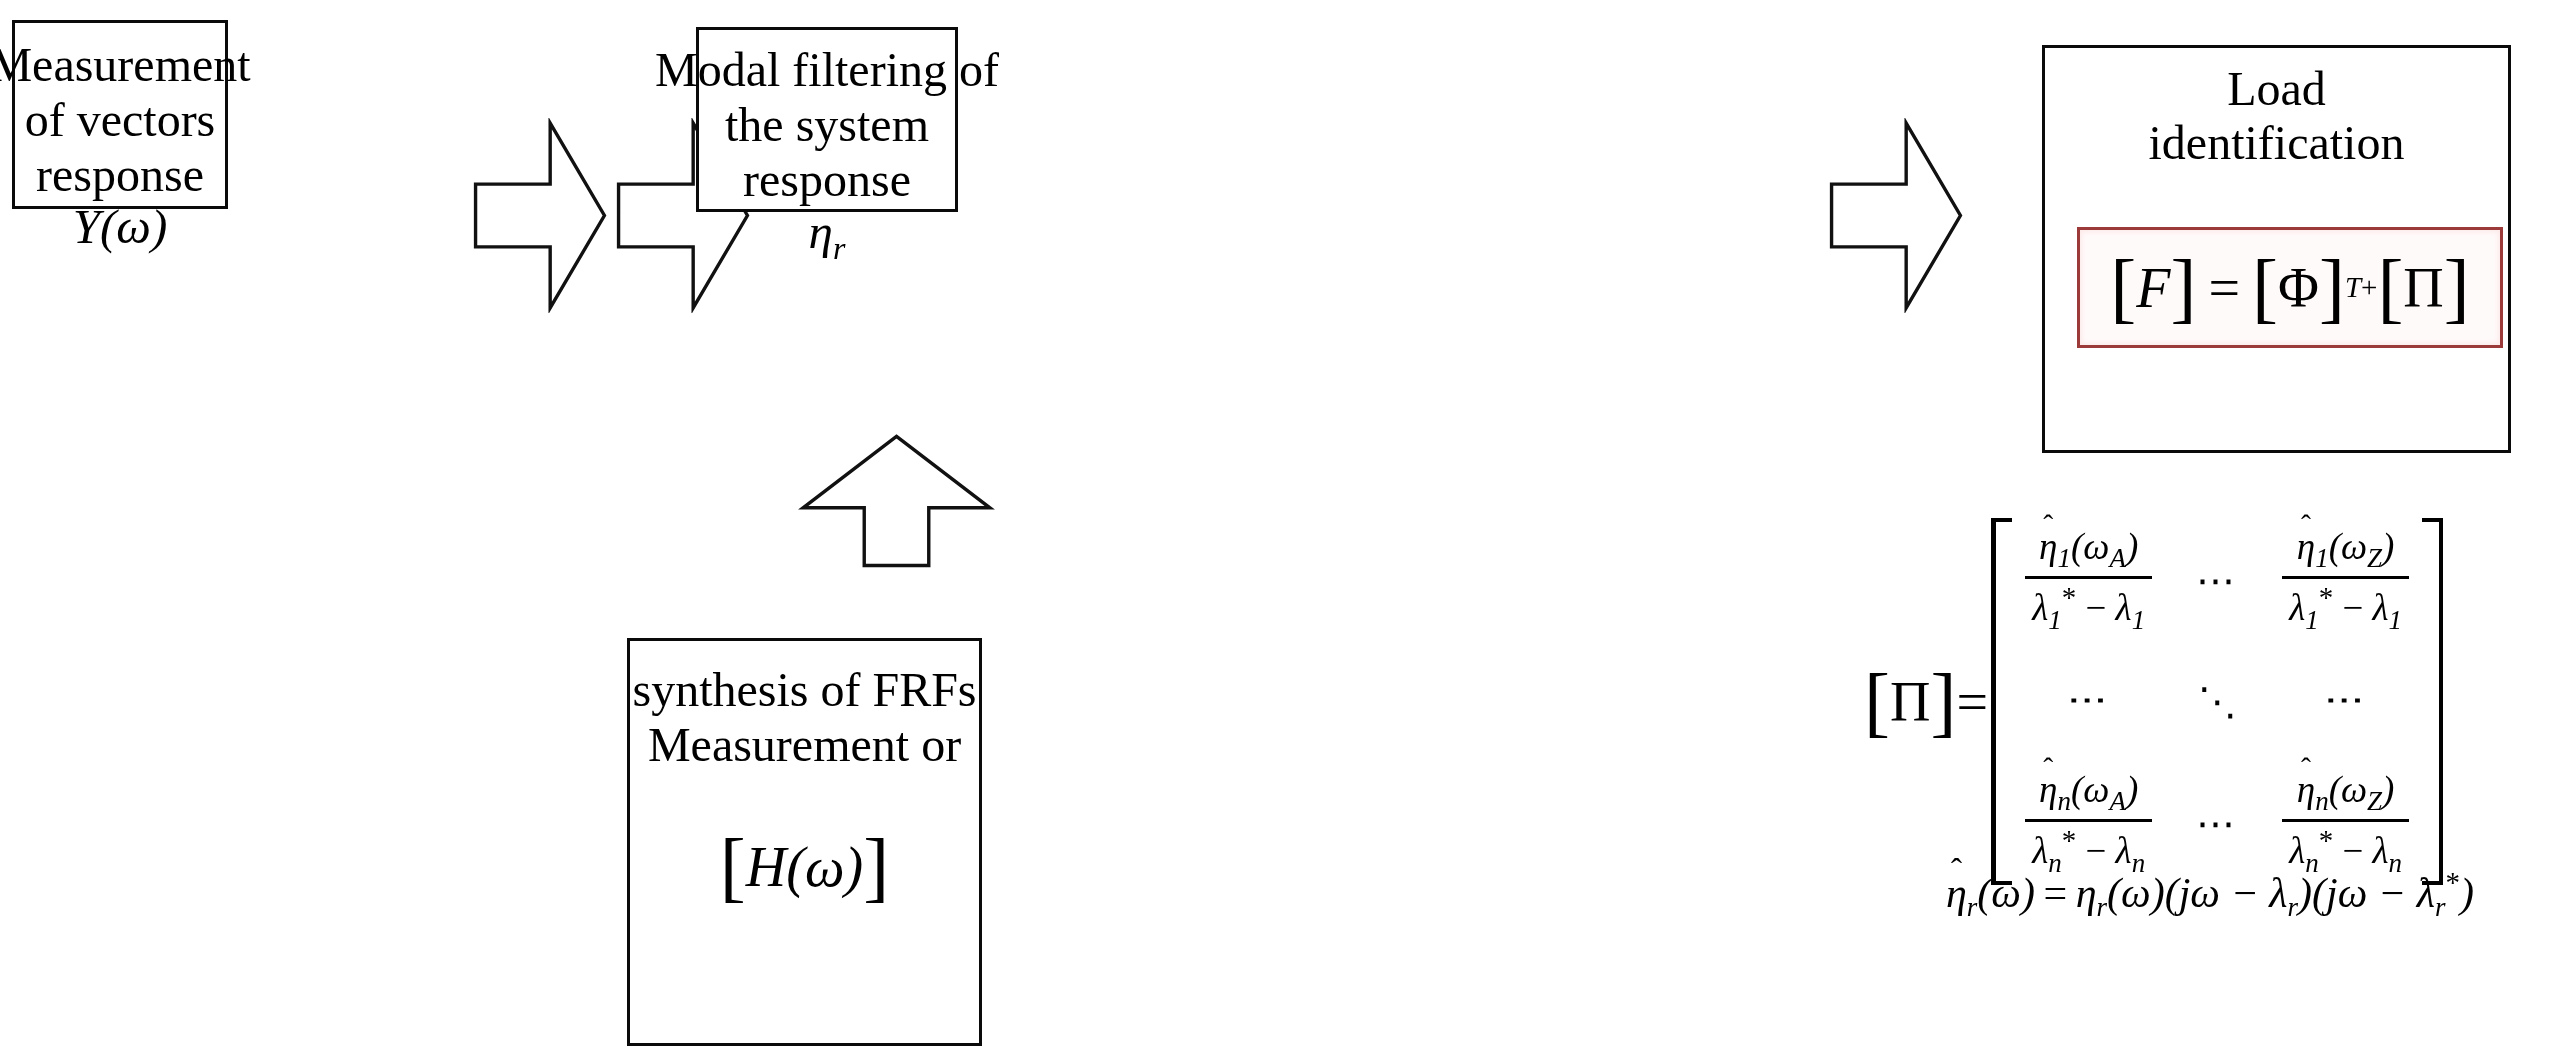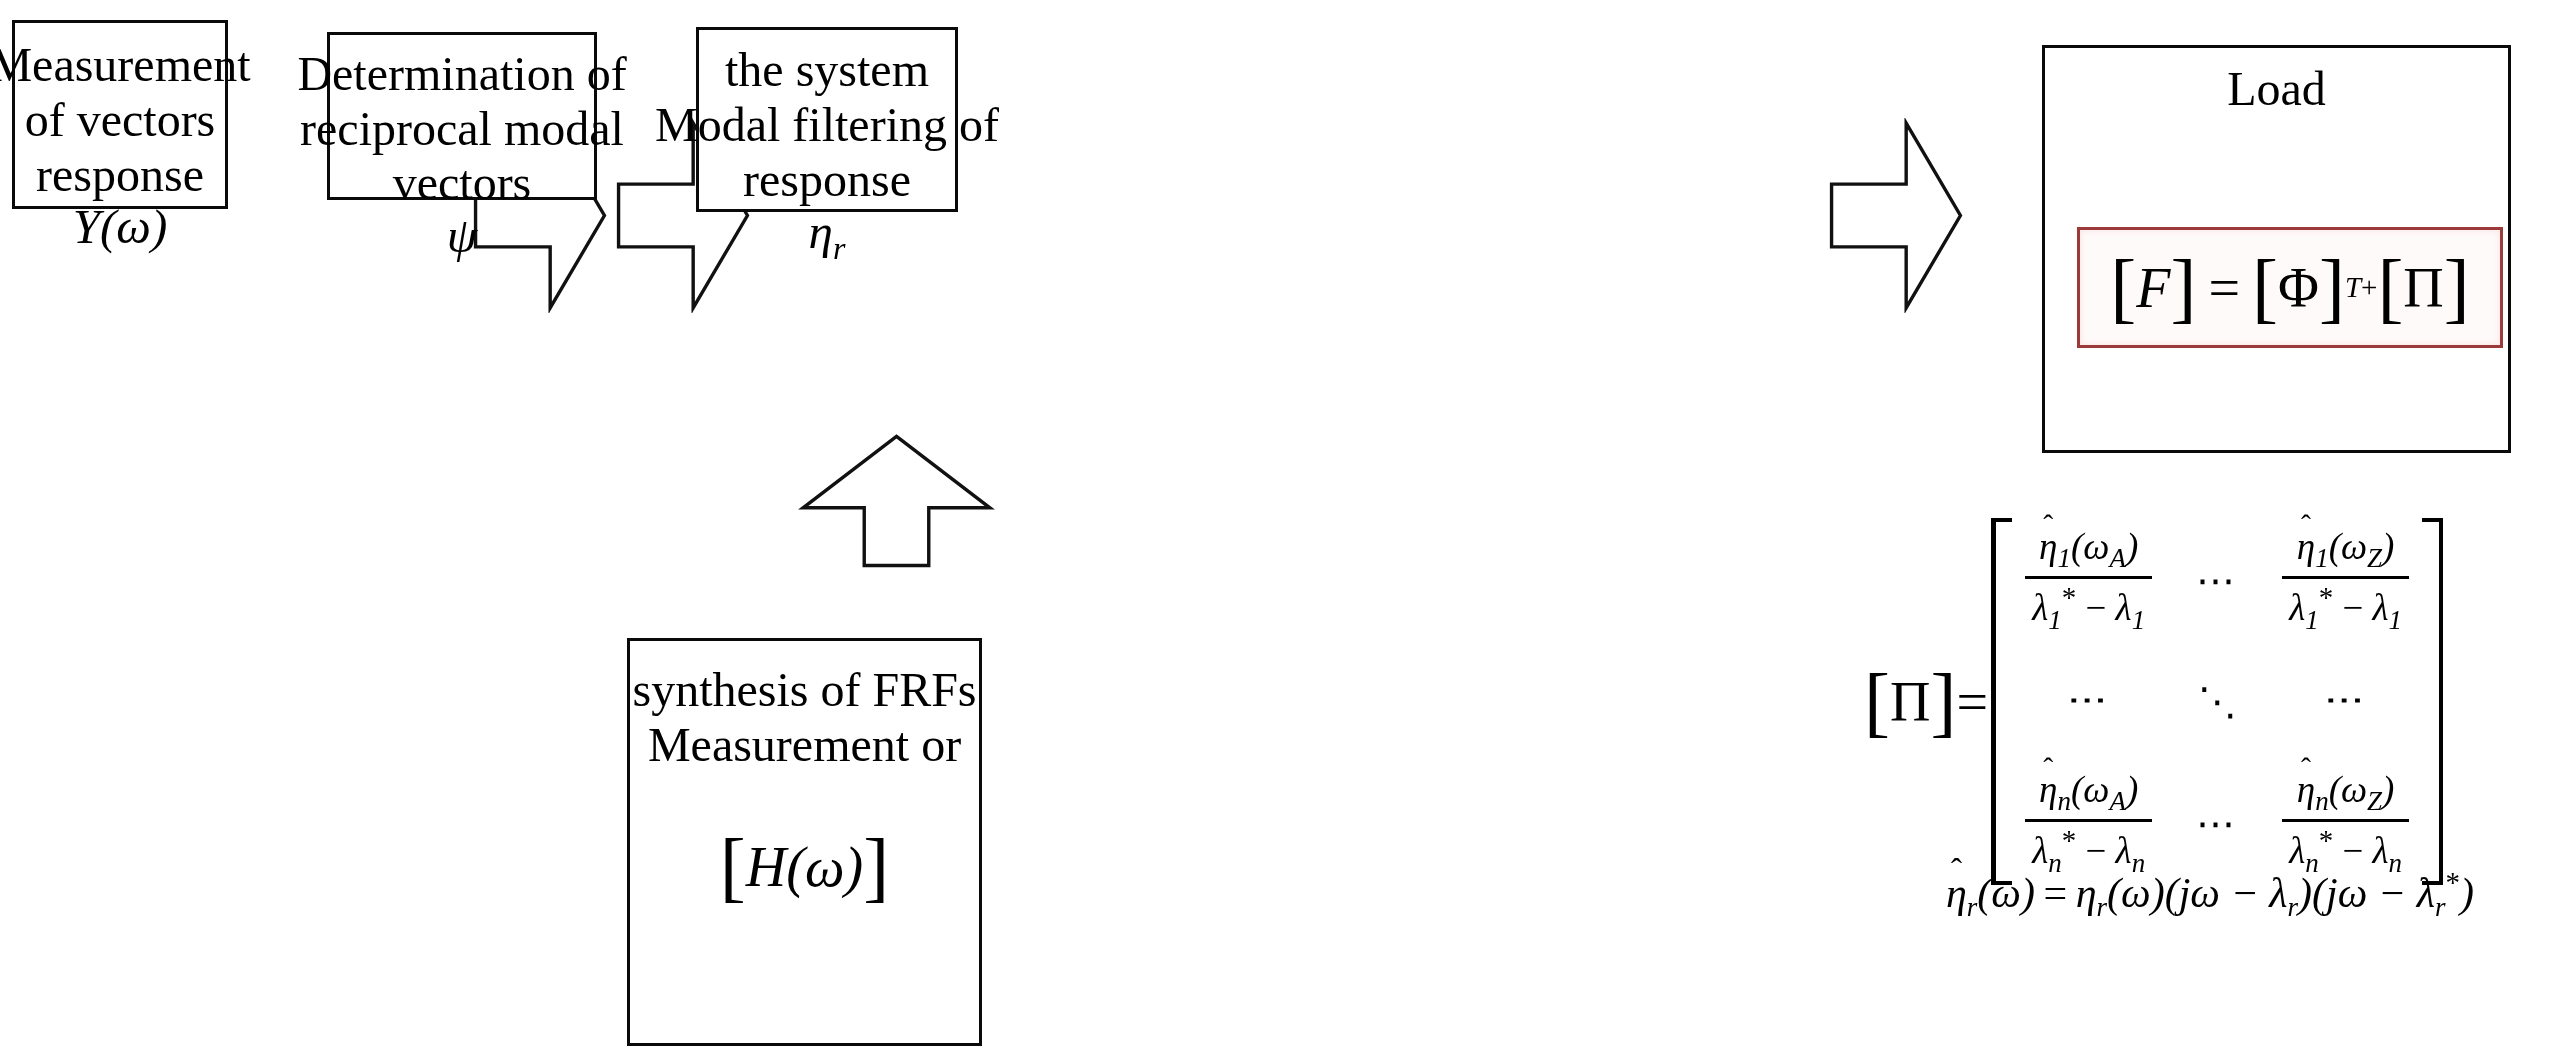--- a/index.html
+++ b/index.html
@@ -206,46 +206,40 @@
     <div class="box-line">of vectors</div>
     <div class="box-line">response</div>
     <div class="gap"></div>
     <div class="box-symbol">Y(ω)</div>
   </div>
 
   <svg class="arrow" id="arrow-1" style="left:472px; top:110px;" width="136" height="195" viewBox="0 0 160 230">
     <polygon points="4,78 92,78 92,6 156,115 92,224 92,152 4,152" fill="#ffffff" stroke="#111111" stroke-width="4"></polygon>
   </svg>
 
-  <div class="box" id="box-determination">
-    <div class="box-line">Determination of</div>
-    <div class="box-line">reciprocal modal</div>
-    <div class="box-line">vectors</div>
-    <div class="gap"></div>
-    <div class="box-symbol">ψ</div>
-  </div>
 
   <svg class="arrow" id="arrow-2" style="left:615px; top:110px;" width="136" height="195" viewBox="0 0 160 230">
     <polygon points="4,78 92,78 92,6 156,115 92,224 92,152 4,152" fill="#ffffff" stroke="#111111" stroke-width="4"></polygon>
   </svg>
 
   <div class="box" id="box-modal">
+    <div class="box-line">Modal filtering of</div>
     <div class="box-line">the system</div>
-    <div class="box-line">Modal filtering of</div>
     <div class="box-line">response</div>
     <div class="gap"></div>
     <div class="box-symbol"><span>η</span><span class="sub">r</span></div>
   </div>
 
   <svg class="arrow" id="arrow-3" style="left:1828px; top:110px;" width="136" height="195" viewBox="0 0 160 230">
     <polygon points="4,78 92,78 92,6 156,115 92,224 92,152 4,152" fill="#ffffff" stroke="#111111" stroke-width="4"></polygon>
   </svg>
 
   <div class="box" id="box-load">
     <div class="box-line">Load</div>
+    <div class="box-line">identification</div>
   </div>
 
   <div class="red-eq">
     <span class="mathrow">
       <span class="brk">[</span>
         <span class="symi">F</span>
         <span class="brk">]</span>
       <span class="sym" style="padding:0 12px">=</span>
       <span class="brk">[</span>
         <span class="sym">Φ</span>

